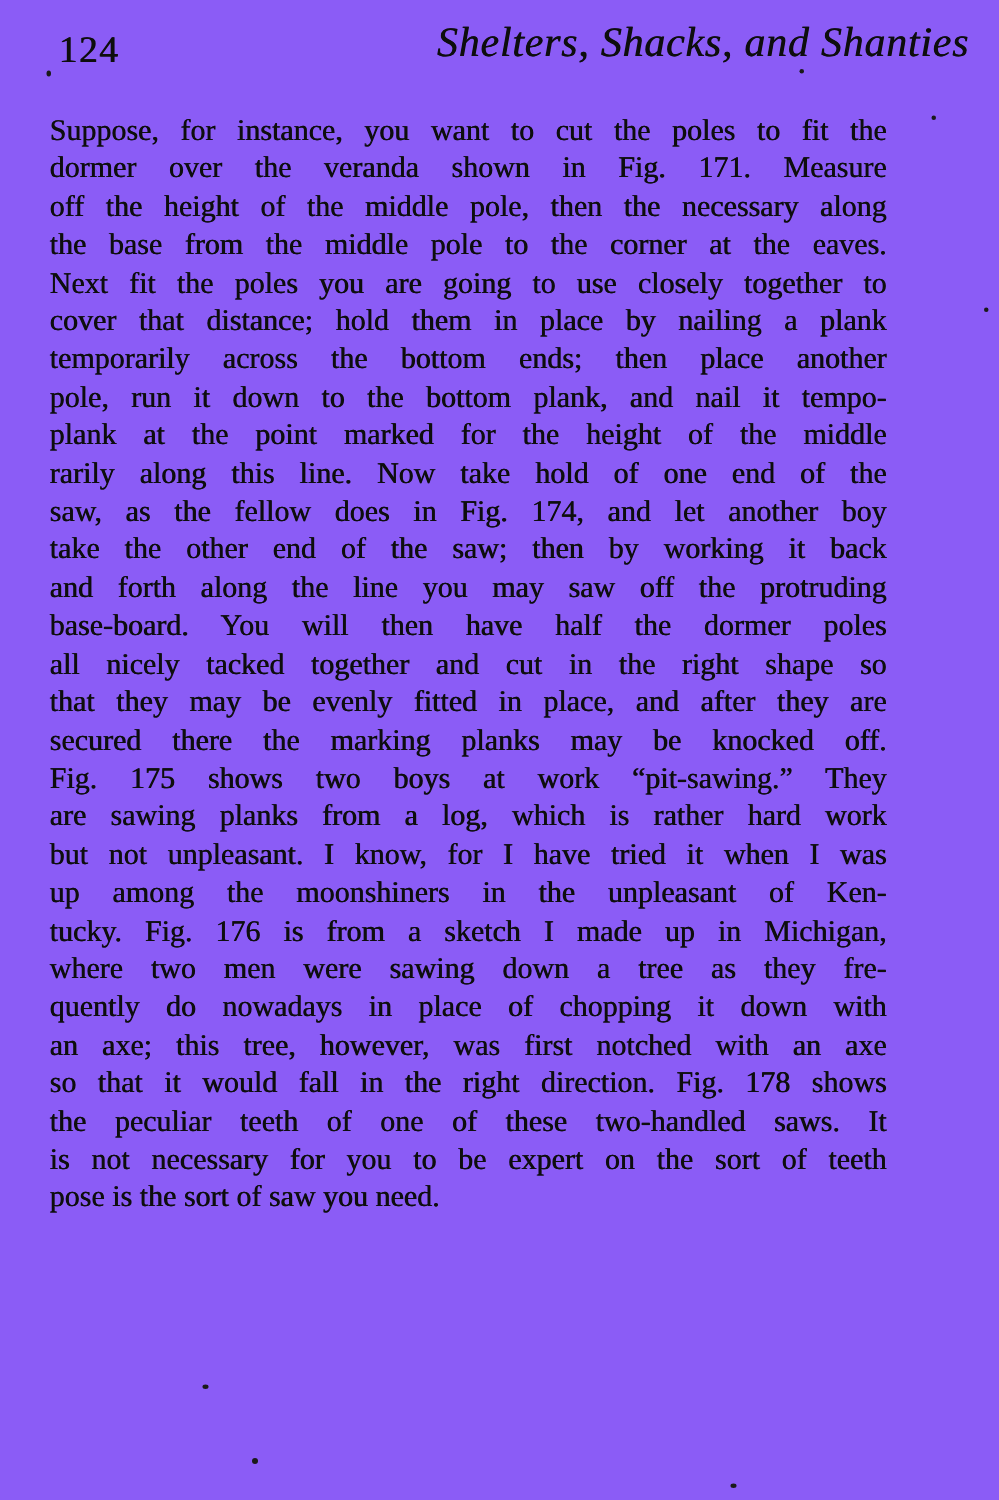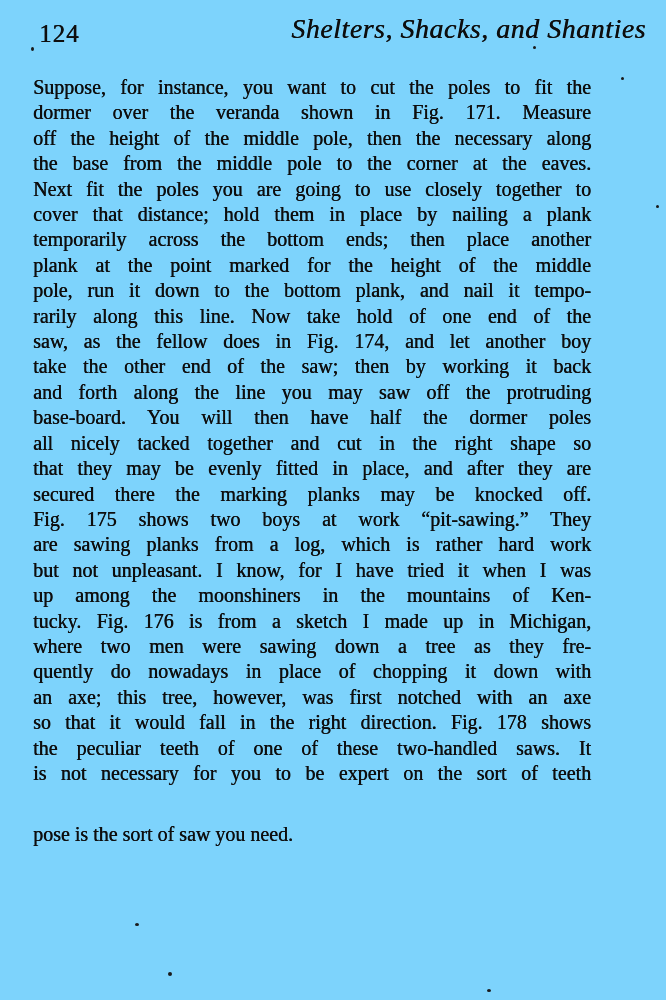--- a/index.html
+++ b/index.html
@@ -4,21 +4,21 @@
 <style>
   html, body {
     margin: 0;
     padding: 0;
     background: #ffffff;
   }
   .page {
     position: relative;
     width: 666px;
     height: 1000px;
-    background: #7dd3fc;
+    background: #8b5cf6;
     overflow: hidden;
     font-family: "Liberation Serif", "DejaVu Serif", serif;
     color: #0e0e0e;
   }
   
   .pageno {
     position: absolute;
     left: 39px;
     top: 20px;
     font-size: 25px;
@@ -46,21 +46,20 @@
   .line {
     font-size: 20px;
     line-height: 25.4px;
     text-align: justify;
     text-align-last: justify;
     text-justify: inter-word;
     text-shadow: 0.4px 0 currentColor;
   }
   .line.last {
     text-align-last: left;
-    margin-top: 36px;
   }
   
   .speck {
     position: absolute;
     background: #1a1a1a;
     border-radius: 50%;
   }
 </style>
 </head>
 <body>
@@ -73,34 +72,34 @@
   </div>
 
   <div class="body-text">
       <div class="line">Suppose, for instance, you want to cut the poles to fit the</div>
       <div class="line">dormer over the veranda shown in Fig. 171.  Measure</div>
       <div class="line">off the height of the middle pole, then the necessary along</div>
       <div class="line">the base from the middle pole to the corner at the eaves.</div>
       <div class="line">Next fit the poles you are going to use closely together to</div>
       <div class="line">cover that distance; hold them in place by nailing a plank</div>
       <div class="line">temporarily across the bottom ends; then place another</div>
+      <div class="line">pole, run it down to the bottom plank, and nail it tempo-</div>
       <div class="line">plank at the point marked for the height of the middle</div>
-      <div class="line">pole, run it down to the bottom plank, and nail it tempo-</div>
       <div class="line">rarily along this line.  Now take hold of one end of the</div>
       <div class="line">saw, as the fellow does in Fig. 174, and let another boy</div>
       <div class="line">take the other end of the saw; then by working it back</div>
       <div class="line">and forth along the line you may saw off the protruding</div>
       <div class="line">base-board.  You will then have half the dormer poles</div>
       <div class="line">all nicely tacked together and cut in the right shape so</div>
       <div class="line">that they may be evenly fitted in place, and after they are</div>
       <div class="line">secured there the marking planks may be knocked off.</div>
       <div class="line">Fig. 175 shows two boys at work “pit-sawing.”  They</div>
       <div class="line">are sawing planks from a log, which is rather hard work</div>
       <div class="line">but not unpleasant.  I know, for I have tried it when I was</div>
-      <div class="line">up among the moonshiners in the mountains of Ken-</div>
+      <div class="line">up among the moonshiners in the unpleasant of Ken-</div>
       <div class="line">tucky.  Fig. 176 is from a sketch I made up in Michigan,</div>
       <div class="line">where two men were sawing down a tree as they fre-</div>
       <div class="line">quently do nowadays in place of chopping it down with</div>
       <div class="line">an axe; this tree, however, was first notched with an axe</div>
       <div class="line">so that it would fall in the right direction.  Fig. 178 shows</div>
       <div class="line">the peculiar teeth of one of these two-handled saws.  It</div>
       <div class="line">is not necessary for you to be expert on the sort of teeth</div>
       <div class="line last">pose is the sort of saw you need.</div>
     </div>
 

